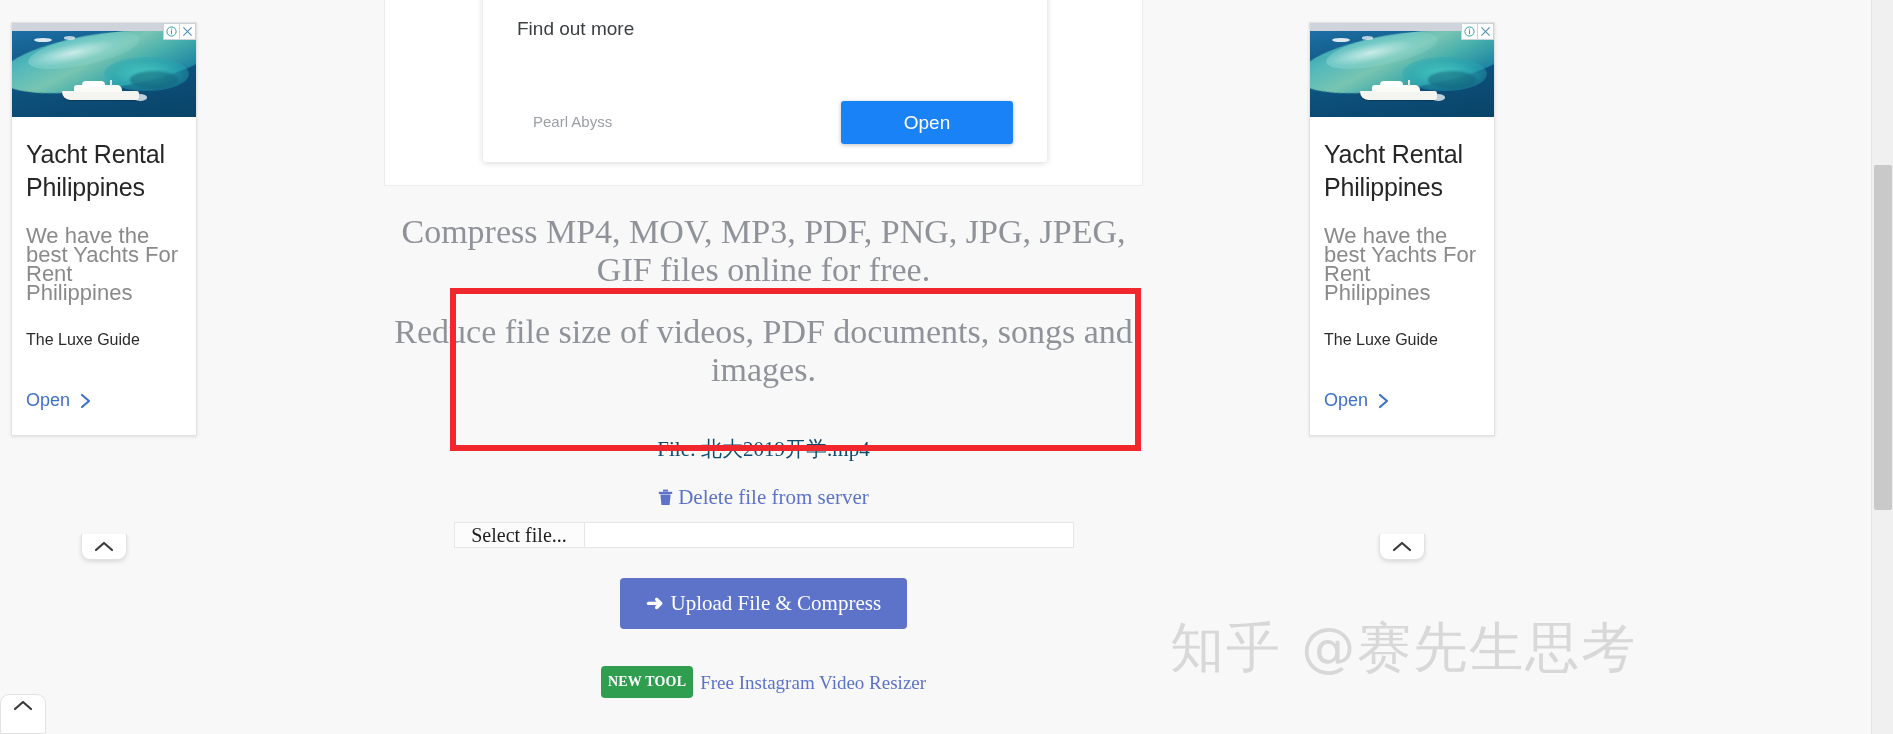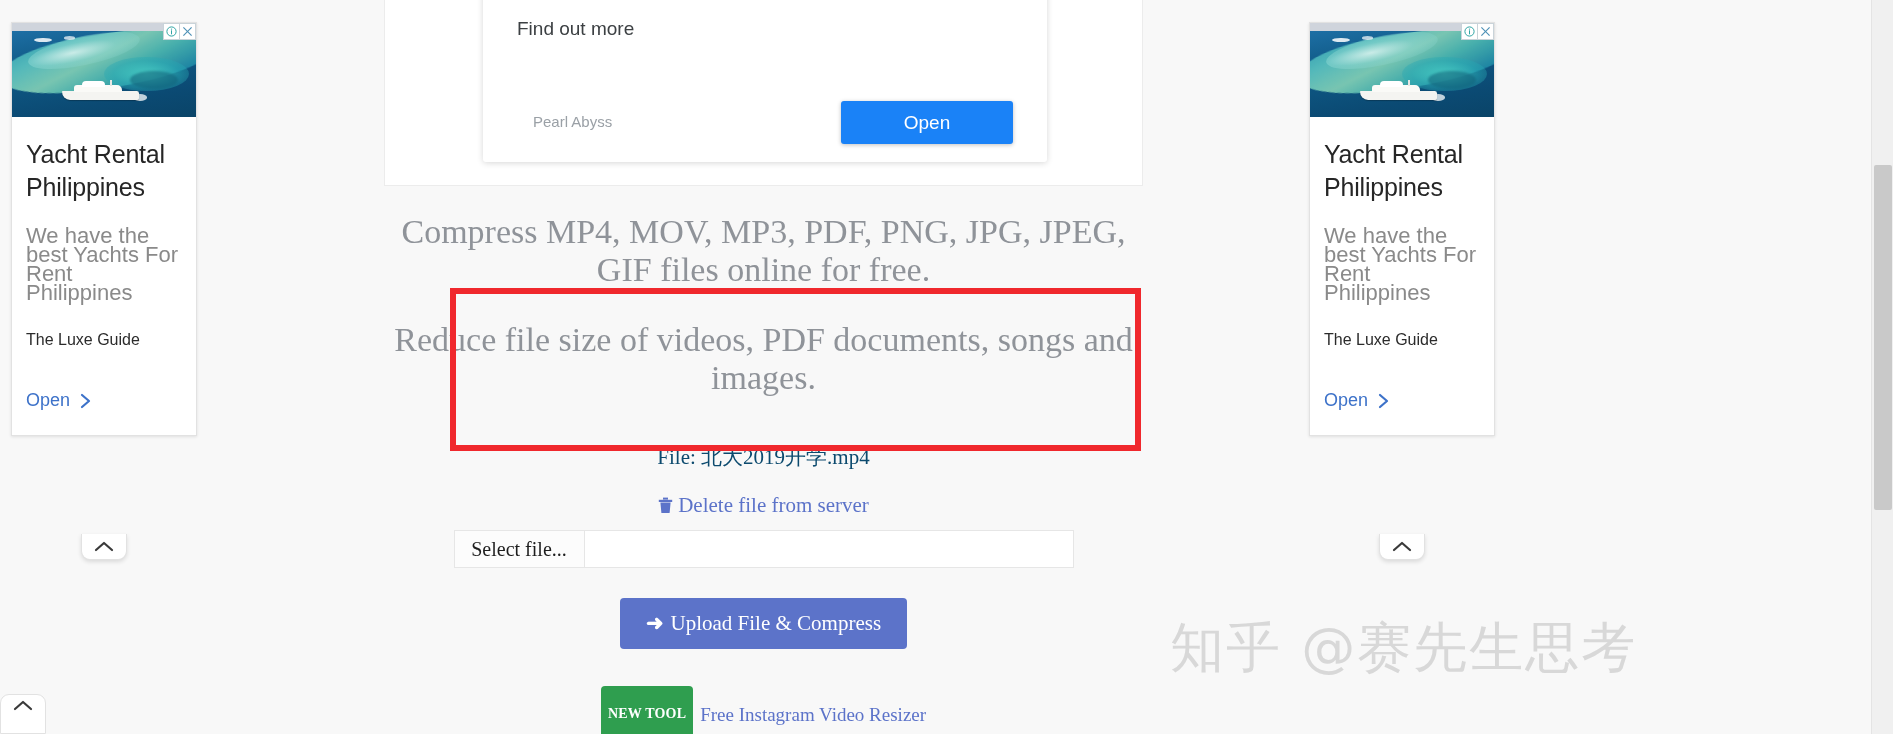--- a/index.html
+++ b/index.html
@@ -284,21 +284,21 @@
     box-shadow: 0 1px 4px rgba(0,0,0,0.25);
   }
 
   .tagline1, .tagline2 {
     text-align: center;
     color: #8f9399;
     font-size: 34px;
     font-family: "Liberation Serif", "DejaVu Serif", serif;
   }
   .tagline1 { margin-top: 27px; }
-  .tagline2 { margin-top: 32px; }
+  .tagline2 { margin-top: 24px; }
 
   .result-box {
     position: relative;
     margin-top: 20px;
     padding: 26px 0 26px 0;
     text-align: center;
   }
   .result-file {
     font-size: 21px;
     color: #0c4a6e;
@@ -340,21 +340,21 @@
     pointer-events: none;
     z-index: 20;
   }
 
   .file-row {
     margin: 0 auto;
     width: 620px;
     display: flex;
     border: 1px solid #e6e6e6;
     background: #ffffff;
-    height: 38px;
+    height: 26px;
     box-sizing: border-box;
     position: relative;
     top: -16px;
   }
   .file-btn {
     width: 130px;
     border-right: 1px solid #e6e6e6;
     display: flex;
     align-items: center;
     justify-content: center;
@@ -388,21 +388,21 @@
     text-align: center;
     margin-top: 37px;
     font-family: "Liberation Serif", "DejaVu Serif", serif;
   }
   .newtool-badge {
     display: inline-block;
     background: #2f9e4f;
     color: #ffffff;
     font-size: 14px;
     font-weight: bold;
-    padding: 20px 7px;
+    padding: 8px 7px;
     border-radius: 4px;
     vertical-align: 3px;
     letter-spacing: 0.2px;
     font-family: "Liberation Serif", "DejaVu Serif", serif;
   }
   .newtool-link {
     font-size: 19px;
     color: #5c73c9;
     margin-left: 7px;
     cursor: pointer;

